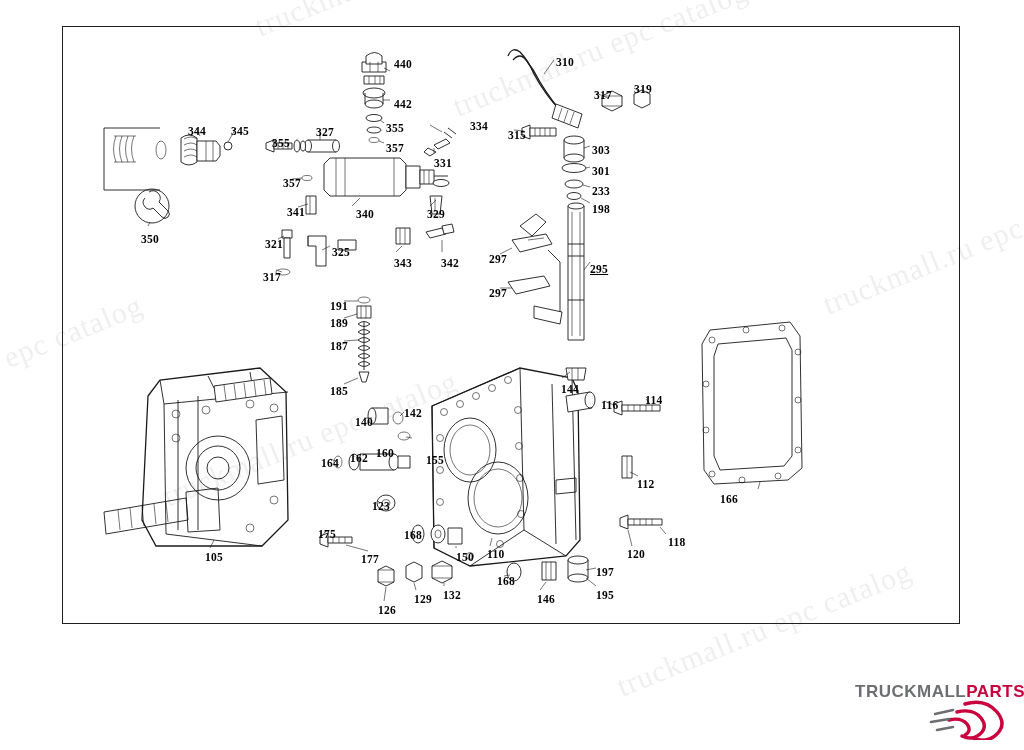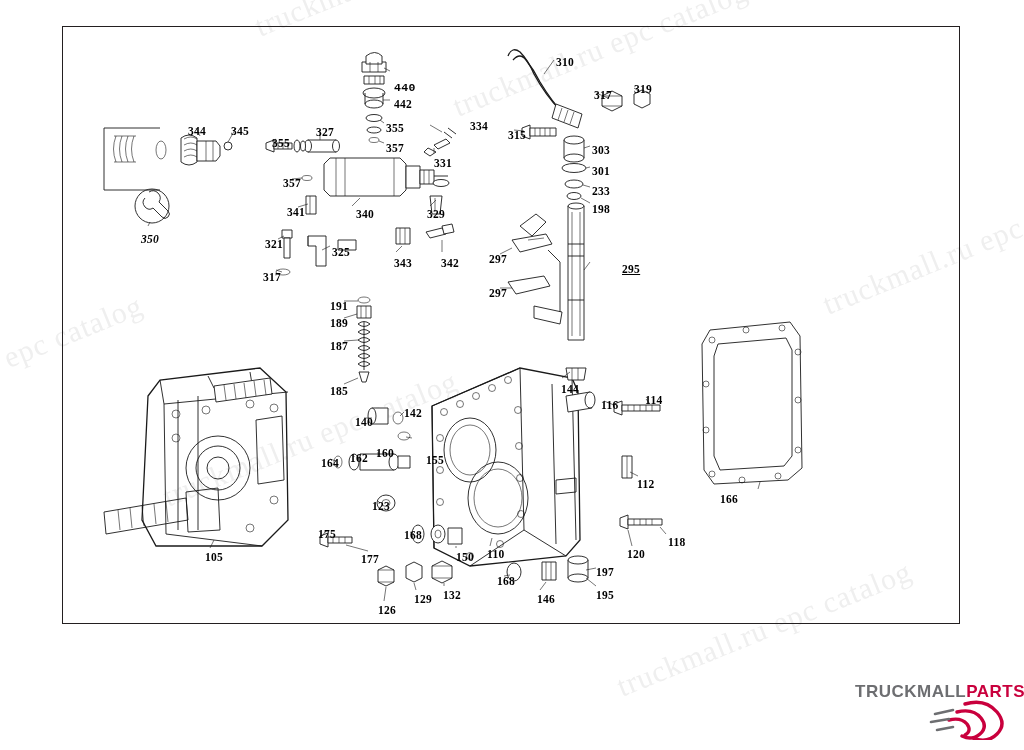--- a/index.html
+++ b/index.html
@@ -393,21 +393,21 @@
       <path d="M196 128 L200 136"></path>
       <path d="M236 128 L228 142"></path>
       <path d="M276 139 L272 142"></path>
       <path d="M320 130 L320 140"></path>
       <path d="M292 179 L302 178"></path>
       <path d="M148 226 L150 222"></path>
     </g>
   </svg>
 
   <div>
-    <div class="num" style="left:394px;top:81px;font-family:Liberation Mono, monospace;">440</div>
+    <div class="num" style="left:394px;top:58px;">440</div>
     <div class="num" style="left:556px;top:56px;">310</div>
     <div class="num" style="left:594px;top:89px;">317</div>
     <div class="num" style="left:634px;top:83px;">319</div>
     <div class="num" style="left:394px;top:98px;">442</div>
     <div class="num" style="left:386px;top:122px;">355</div>
     <div class="num" style="left:430px;top:120px;padding-left:40px;">334</div>
     <div class="num" style="left:188px;top:125px;">344</div>
     <div class="num" style="left:231px;top:125px;">345</div>
     <div class="num" style="left:272px;top:137px;">355</div>
     <div class="num" style="left:316px;top:126px;">327</div>
@@ -415,27 +415,27 @@
     <div class="num" style="left:386px;top:142px;">357</div>
     <div class="num" style="left:434px;top:157px;">331</div>
     <div class="num" style="left:592px;top:144px;">303</div>
     <div class="num" style="left:592px;top:165px;">301</div>
     <div class="num" style="left:592px;top:185px;">233</div>
     <div class="num" style="left:283px;top:177px;">357</div>
     <div class="num" style="left:592px;top:203px;">198</div>
     <div class="num" style="left:287px;top:206px;">341</div>
     <div class="num" style="left:356px;top:208px;">340</div>
     <div class="num" style="left:427px;top:208px;">329</div>
-    <div class="num" style="left:141px;top:233px;font-style:italic;">350</div>
+    <div class="num" style="left:141px;top:233px;">350</div>
     <div class="num" style="left:265px;top:238px;">321</div>
     <div class="num" style="left:332px;top:246px;">325</div>
     <div class="num" style="left:394px;top:257px;">343</div>
     <div class="num" style="left:441px;top:257px;">342</div>
     <div class="num" style="left:489px;top:253px;">297</div>
-    <div class="num" style="left:622px;top:263px;text-decoration:underline;">295</div>
+    <div class="num" style="left:590px;top:263px;text-decoration:underline;">295</div>
     <div class="num" style="left:263px;top:271px;">317</div>
     <div class="num" style="left:489px;top:287px;">297</div>
     <div class="num" style="left:330px;top:300px;">191</div>
     <div class="num" style="left:330px;top:317px;">189</div>
     <div class="num" style="left:330px;top:340px;">187</div>
     <div class="num" style="left:330px;top:385px;">185</div>
     <div class="num" style="left:561px;top:383px;">144</div>
     <div class="num" style="left:645px;top:394px;">114</div>
     <div class="num" style="left:601px;top:399px;">116</div>
     <div class="num" style="left:355px;top:416px;">140</div>

